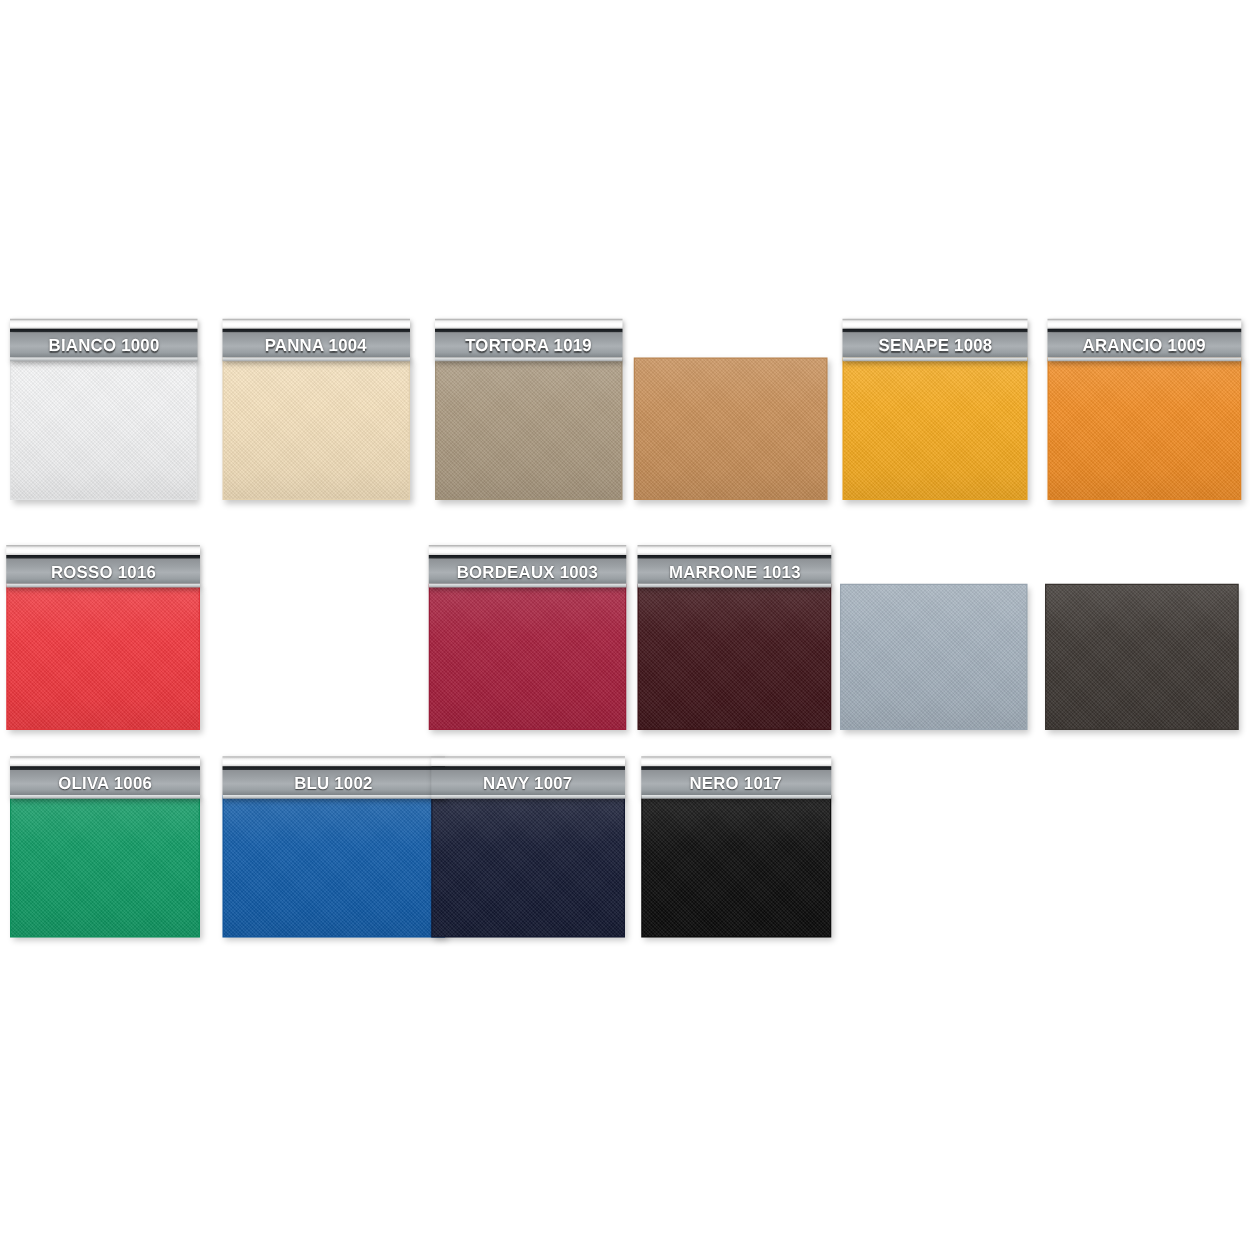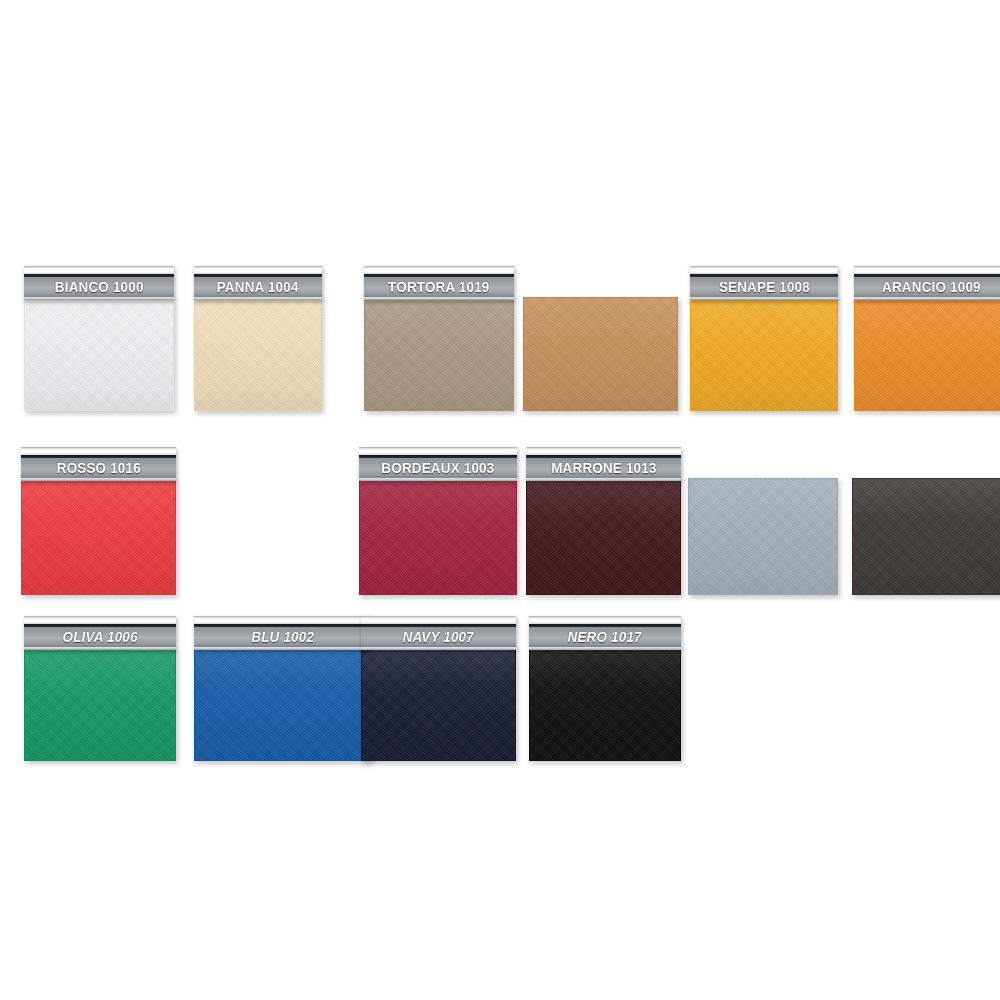--- a/index.html
+++ b/index.html
@@ -26,22 +26,21 @@
 
   .swatch-row {
     position: absolute;
     left: 0;
     width: 1000px;
     display: block;
   }
 
   .swatch {
     position: absolute;
-    top: 11px;
-    margin-left: 16px;
+    top: 0;
   }
 
   
   .swatch-label {
     position: absolute;
     left: 0;
     top: 0;
     width: 100%;
     height: 34px;
     z-index: 5;
@@ -170,21 +169,21 @@
         <div class="swatch-fabric" style="height: 114px; background: rgb(242, 243, 244);"></div>
         <div class="swatch-label">
           <div class="label-top-strip"></div>
           <div class="label-dark-line"></div>
           <div class="label-body">
             <span class="label-text">BIANCO 1000</span>
           </div>
           <div class="label-bottom-edge"></div>
         </div>
       </div>
-      <div class="swatch" style="left: 178px; width: 128px; height: 145px;">
+      <div class="swatch" style="left: 178px; width: 150px; height: 145px;">
         <div class="swatch-fabric" style="height: 114px; background: rgb(244, 224, 188);"></div>
         <div class="swatch-label">
           <div class="label-top-strip"></div>
           <div class="label-dark-line"></div>
           <div class="label-body">
             <span class="label-text">PANNA 1004</span>
           </div>
           <div class="label-bottom-edge"></div>
         </div>
       </div>
@@ -259,21 +258,21 @@
           <div class="label-bottom-edge"></div>
         </div>
       </div>
       <div class="swatch" style="left: 672px; width: 150px; height: 148px;">
         <div class="swatch-fabric" style="height: 117px; background: rgb(164, 177, 189);"></div>
       </div>
       <div class="swatch" style="left: 836px; width: 155px; height: 148px;">
         <div class="swatch-fabric" style="height: 117px; background: rgb(61, 55, 51);"></div>
       </div>
     </div>
-    <div class="swatch-row" style="top: 605px; height: 145px; font-style: italic;">
+    <div class="swatch-row" style="top: 605px; height: 145px;">
       <div class="swatch" style="left: 8px; width: 152px; height: 145px;">
         <div class="swatch-fabric" style="height: 114px; background: rgb(17, 154, 100);"></div>
         <div class="swatch-label">
           <div class="label-top-strip"></div>
           <div class="label-dark-line"></div>
           <div class="label-body">
             <span class="label-text">OLIVA 1006</span>
           </div>
           <div class="label-bottom-edge"></div>
         </div>

